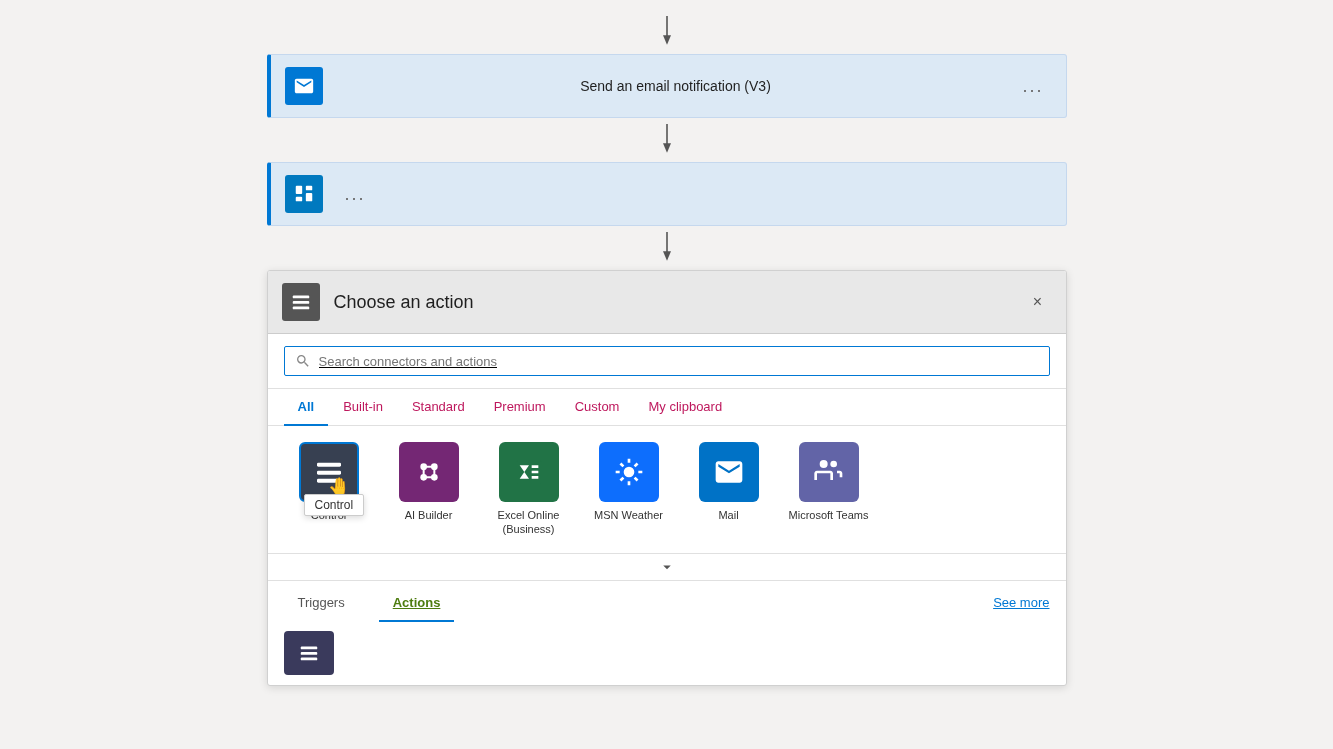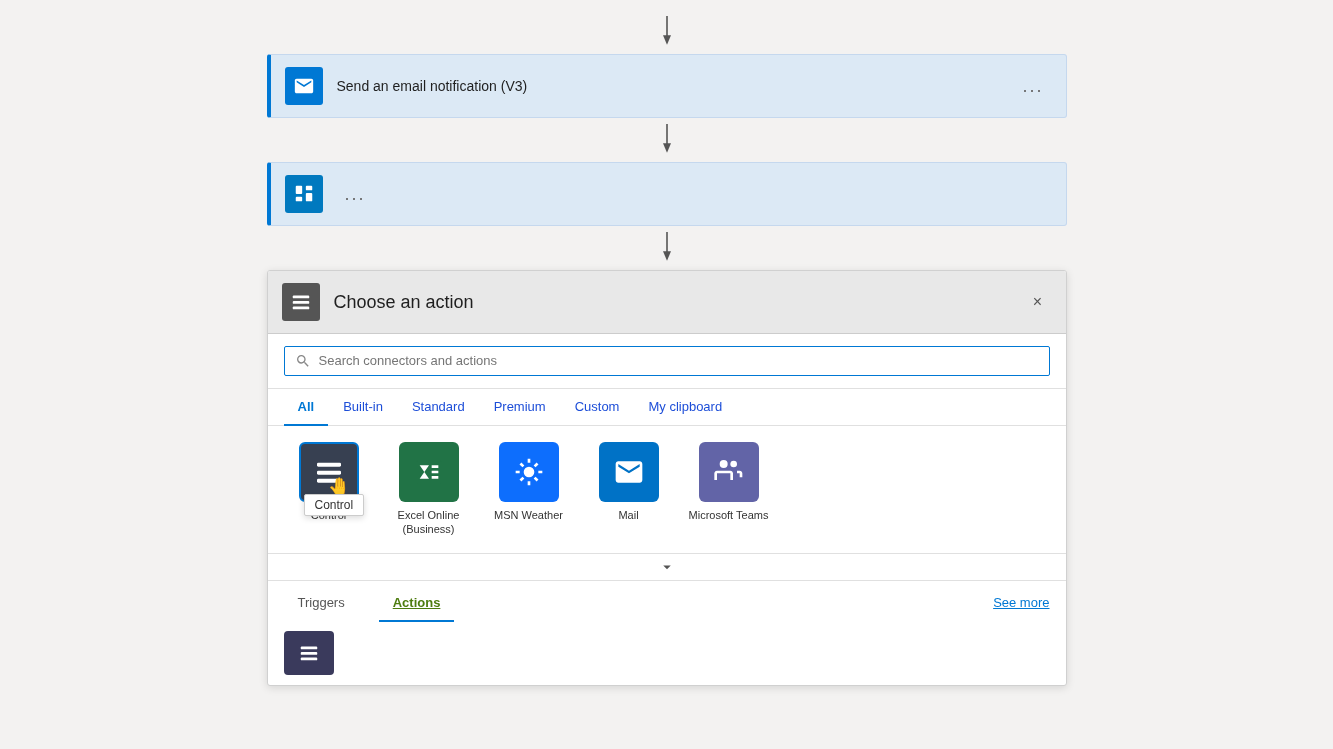--- a/index.html
+++ b/index.html
@@ -27,20 +27,21 @@
       display: flex;
       align-items: center;
       background: #dce9f5;
       border: 1px solid #c5d8ee;
       border-left: 4px solid #0078d4;
       border-radius: 3px;
       width: 800px;
       padding: 12px 14px;
       position: relative;
       cursor: pointer;
+      text-align: center;
     }
 
     .flow-step-icon {
       width: 38px;
       height: 38px;
       background: #0078d4;
       border-radius: 3px;
       display: flex;
       align-items: center;
       justify-content: center;
@@ -131,25 +132,26 @@
     }
 
     
     .search-container {
       padding: 12px 16px;
       border-bottom: 1px solid #e0e0e0;
     }
 
     .search-bar {
       display: flex;
-      align-items: flex-start;
+      align-items: center;
       border: 1.5px solid #0078d4;
       border-radius: 2px;
       padding: 6px 10px;
       background: #fff;
+      text-decoration: underline;
     }
 
     .search-bar svg {
       fill: #888;
       width: 16px;
       height: 16px;
       flex-shrink: 0;
       margin-right: 8px;
     }
 
@@ -167,21 +169,21 @@
     .tabs-row {
       display: flex;
       padding: 0 16px;
       border-bottom: 1px solid #e0e0e0;
       gap: 1px;
     }
 
     .tab-item {
       padding: 10px 14px;
       font-size: 13px;
-      color: #1d4ed8;
+      color: #be185d;
       cursor: pointer;
       border-bottom: 2px solid transparent;
       margin-bottom: -1px;
     }
 
     .tab-item.active {
       color: #0078d4;
       border-bottom: 2px solid #0078d4;
       font-weight: 600;
     }
@@ -417,20 +419,35 @@
             <rect x="3" y="11" width="18" height="3" rx="1"></rect>
             <rect x="3" y="17" width="18" height="3" rx="1"></rect>
           </svg>
 
           <div style="position:absolute;bottom:4px;right:6px;font-size:18px;line-height:1;">🤚</div>
         </div>
         <div class="tooltip-box">Control</div>
         <span class="connector-name">Control</span>
       </div>
 
+      <div class="connector-item">
+        <div class="connector-icon-box bg-purple">
+          <svg viewBox="0 0 24 24" fill="white" xmlns="http://www.w3.org/2000/svg">
+            <circle cx="8" cy="8" r="2.5"></circle>
+            <circle cx="16" cy="8" r="2.5"></circle>
+            <circle cx="8" cy="16" r="2.5"></circle>
+            <circle cx="16" cy="16" r="2.5"></circle>
+            <line x1="8" y1="8" x2="16" y2="8" stroke="white" stroke-width="1.5"></line>
+            <line x1="8" y1="16" x2="16" y2="16" stroke="white" stroke-width="1.5"></line>
+            <line x1="8" y1="8" x2="8" y2="16" stroke="white" stroke-width="1.5"></line>
+            <line x1="16" y1="8" x2="16" y2="16" stroke="white" stroke-width="1.5"></line>
+          </svg>
+        </div>
+        <span class="connector-name">AI Builder</span>
+      </div>
 
 
       <div class="connector-item">
         <div class="connector-icon-box" style="background:#217346;">
           <svg viewBox="0 0 24 24" fill="white" xmlns="http://www.w3.org/2000/svg">
             <rect x="3" y="3" width="18" height="18" rx="1" fill="#217346"></rect>
             <path d="M14 7h5v2h-5V7zm0 4h5v2h-5v-2zm0 4h5v2h-5v-2zm-9-8h7l-3.5 5L12 17H5l3.5-5L5 7z" fill="white"></path>
           </svg>
         </div>
         <span class="connector-name">Excel Online (Business)</span>

